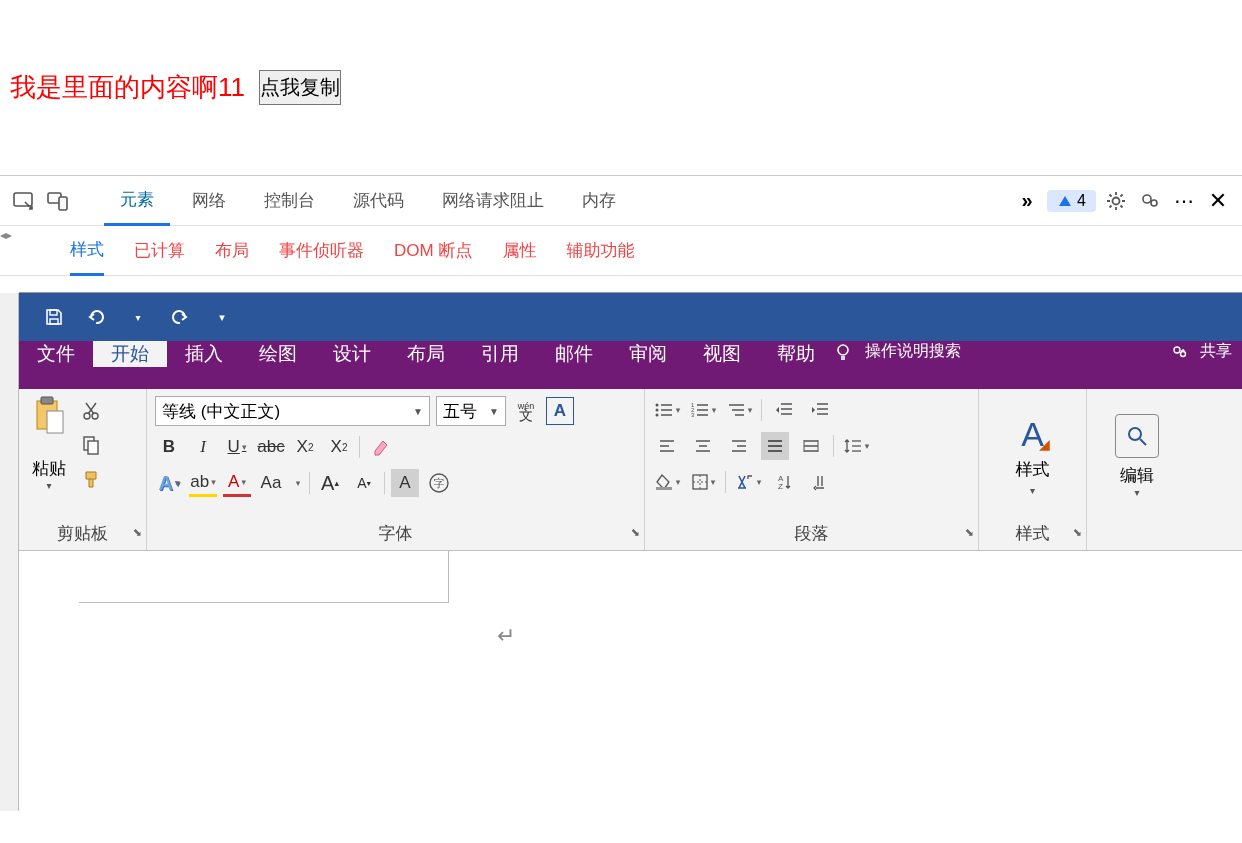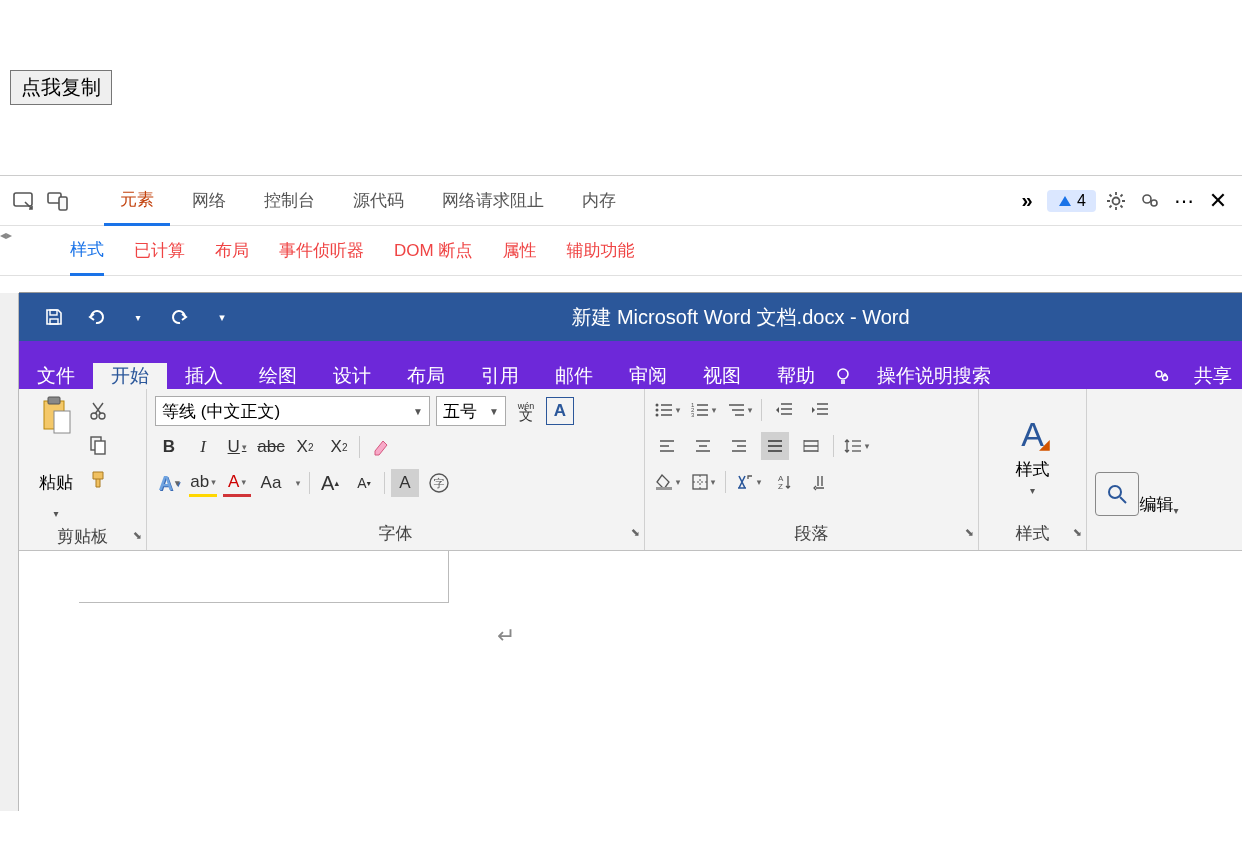--- a/index.html
+++ b/index.html
@@ -1,60 +1,60 @@
 <!DOCTYPE html>
 <html><head>
 <meta charset="utf-8">
 <style>
 * { margin: 0; padding: 0; box-sizing: border-box; font-family: "Segoe UI", "Microsoft YaHei", sans-serif; }
 body { width: 1242px; height: 843px; background: #fff; overflow: hidden; position: relative; }
 
 
 .page-top { padding: 14px 10px; display: flex; align-items: center; gap: 14px; height: 175px; }
 .red-text { color: #ff0000; font-size: 26px; }
-.copy-btn { font-size: 20px; padding: 3px 10px; background: #efefef; border: 1px solid #767676; cursor: pointer; }
+.copy-btn { font-size: 20px; padding: 3px 0; background: #efefef; border: 1px solid #767676; cursor: pointer; }
 
 
 .devtools { border-top: 1px solid #ccc; }
 .dt-row1 { height: 50px; display: flex; align-items: center; border-bottom: 1px solid #e0e0e0; padding: 0 10px; gap: 6px; }
 .dt-tab { font-size: 17px; color: #555; padding: 12px 16px; cursor: pointer; white-space: nowrap; }
-.dt-tab.active { color: #c2410c; border-bottom: 3px solid #1a73e8; }
+.dt-tab.active { color: #0369a1; border-bottom: 3px solid #1a73e8; }
 .dt-icon { width: 28px; height: 28px; display: flex; align-items: center; justify-content: center; cursor: pointer; }
 .dt-flex { flex: 1; }
 .dt-badge { background: #dbe7ff; border-radius: 4px; padding: 2px 10px; display: flex; align-items: center; gap: 4px; font-size: 16px; }
 .dt-row2 { height: 50px; display: flex; align-items: center; padding: 0 70px; gap: 30px; border-bottom: 1px solid #e0e0e0; }
 .dt-sub { font-size: 17px; color: #ef4444; cursor: pointer; padding: 12px 0; }
 .dt-sub.active { color: #1a73e8; border-bottom: 3px solid #1a73e8; }
 .dt-handle { position: absolute; left: 0; top: 225px; width: 20px; height: 20px; color: #888; font-size: 12px; display:flex; align-items:center; }
 
 
 .word { position: relative; margin-top: 16px; margin-left: 19px; width: 1223px; border-top: 1px solid #999; }
 .ruler-strip { position:absolute; left:-19px; top:0; width:19px; height:100%; background:#f0f0f0; border-right:1px solid #bbb; }
 
 .w-titlebar { height: 48px; background: #2b579a; display: flex; align-items: center; color: #fff; }
 .qat { display: flex; align-items: center; gap: 8px; padding-left: 18px; }
 .qat-btn { width: 34px; height: 34px; display: flex; align-items: center; justify-content: center; cursor: pointer; font-size: 18px; }
 .w-title { flex: 1; text-align: center; font-size: 20px; color: #fff; }
 .w-winctrl { display: flex; align-items: center; }
 .login-btn { background: #3a6bb5; padding: 6px 18px; font-size: 18px; cursor: pointer; margin-right: 18px; }
 .win-btn { width: 52px; height: 48px; display: flex; align-items: center; justify-content: center; cursor: pointer; font-size: 16px; }
 
-.w-menubar { height: 48px; background: #6d28d9; display: flex; align-items: flex-end; color: #fff; }
+.w-menubar { height: 48px; background: #701a75; display: flex; align-items: flex-start; color: #fff; }
 .menu-tab { padding: 0 18px; font-size: 19px; display: flex; align-items: center; cursor: pointer; }
 .menu-tab.active { background: #f3f3f3; color: #2b579a; }
 .menu-flex { flex: 1; }
-.menu-search { display: flex; align-items: center; gap: 24px; padding-right: 10px; font-size: 19px; }
+.menu-search { display: flex; align-items: center; gap: 12px; padding-right: 10px; font-size: 16px; }
 
 .ribbon { height: 162px; background: #f3f3f3; display: flex; border-bottom: 1px solid #c0c0c0; }
 .rgroup { border-right: 1px solid #d0d0d0; display: flex; flex-direction: column; position: relative; }
 .rgroup-body { flex: 1; display: flex; padding: 6px 8px; }
 .rgroup-label { height: 28px; text-align: center; font-size: 17px; color: #444; position: relative; }
 .rgroup-label .launcher { position: absolute; right: 4px; top: 4px; font-size: 11px; color: #666; cursor: pointer; }
 
-.clip-col1 { display:flex; flex-direction:column; align-items:center; gap:14px;margin-left:7px; }
+.clip-col1 { display:flex; flex-direction:column; align-items:center; gap:0; }
 .paste-big { width:44px; height:62px; display:flex; flex-direction:column; align-items:center; cursor:pointer; }
 .clip-col2 { display:flex; flex-direction:column; gap:10px; padding-left:8px; padding-top:4px; }
 .mini-icon { width:24px; height:24px; cursor:pointer; display:flex; align-items:center; justify-content:center; font-size:16px; color:#444; }
 
 .font-body { flex-direction: column; gap: 4px; }
 .font-row { display: flex; align-items: center; gap: 6px; height: 32px; }
 .combo { background: #fff; border: 1px solid #ababab; height: 30px; display: flex; align-items: center; padding: 0 6px; font-size: 17px; cursor: pointer; }
 .combo .arrow { margin-left: auto; font-size: 10px; color: #555; }
 .fmt-btn { min-width: 28px; height: 28px; display: flex; align-items: center; justify-content: center; cursor: pointer; font-size: 17px; color: #333; position: relative; }
 .fmt-btn .dd { font-size: 9px; margin-left: 2px; color: #666; }
@@ -62,35 +62,36 @@
 .underline-yellow { border-bottom: 3px solid #ffd700; }
 
 .para-body { flex-direction: column; gap: 6px; }
 .para-row { display: flex; align-items: center; gap: 8px; height: 30px; }
 .sep { width: 1px; height: 22px; background: #ccc; }
 
 .styles-body { flex-direction: column; align-items: center; justify-content: center; gap: 4px; }
 .big-A { font-size: 34px; color: #2b579a; cursor: pointer; position:relative; }
 .brush-under { position:absolute; right:-6px; bottom:2px; color:#d35400; font-size:14px; }
 
-.edit-body { flex-direction: row; align-items: flex-end; justify-content: center; }
+.edit-body { flex-direction: column; align-items: center; justify-content: center; }
 .search-big { width: 44px; height: 44px; border: 1px solid #888; border-radius: 4px; display:flex; align-items:center; justify-content:center; font-size:20px; color:#2b579a; cursor:pointer; }
 
 .doc-area { height: 260px; background: #fff; display: flex; }
 .doc-margin { width: 60px; }
 .doc-page { position: relative; padding-top: 50px; }
 .doc-corner { width: 370px; height: 52px; border-right: 1px solid #bbb; border-bottom: 1px solid #bbb; position:absolute; top:0; left:0; }
 .para-mark { position: absolute; left: 418px; top: 72px; font-size: 22px; color: #888; }
 
 svg { display: block; }
 </style>
 </head>
 <body>
 
 <div class="page-top">
+  <span class="red-text">我是里面的内容啊11</span>
   <button class="copy-btn">点我复制</button>
 </div>
 
 <div class="devtools">
   <div class="dt-handle">◂▸</div>
   <div class="dt-row1">
     <span class="dt-icon">
       <svg width="24" height="22" viewBox="0 0 24 22">
           <rect x="2" y="3" width="18" height="13" rx="2" fill="none" stroke="#555" stroke-width="1.6"></rect>
           <path d="M13 12 L20 19 M17 19 L20 19 L20 16" stroke="#555" stroke-width="1.6" fill="none"></path>
@@ -163,21 +164,20 @@
       </span>
       <span class="qat-btn" style="font-size:10px;">▾</span>
       <span class="qat-btn">
         <svg width="22" height="18" viewBox="0 0 22 18">
             <path d="M16 9 A6 6 0 1 0 11 15" fill="none" stroke="#fff" stroke-width="2"></path>
             <path d="M13 6 L17 9 L13 12" fill="none" stroke="#fff" stroke-width="2"></path>
           </svg>
       </span>
       <span class="qat-btn" style="font-size:11px;">▾</span>
     </div>
-    <div class="w-title">新建 Microsoft Word 文档.docx  -  Word</div>
   </div>
 
   <div class="w-menubar">
     <span class="menu-tab">文件</span>
     <span class="menu-tab active">开始</span>
     <span class="menu-tab">插入</span>
     <span class="menu-tab">绘图</span>
     <span class="menu-tab">设计</span>
     <span class="menu-tab">布局</span>
     <span class="menu-tab">引用</span>

